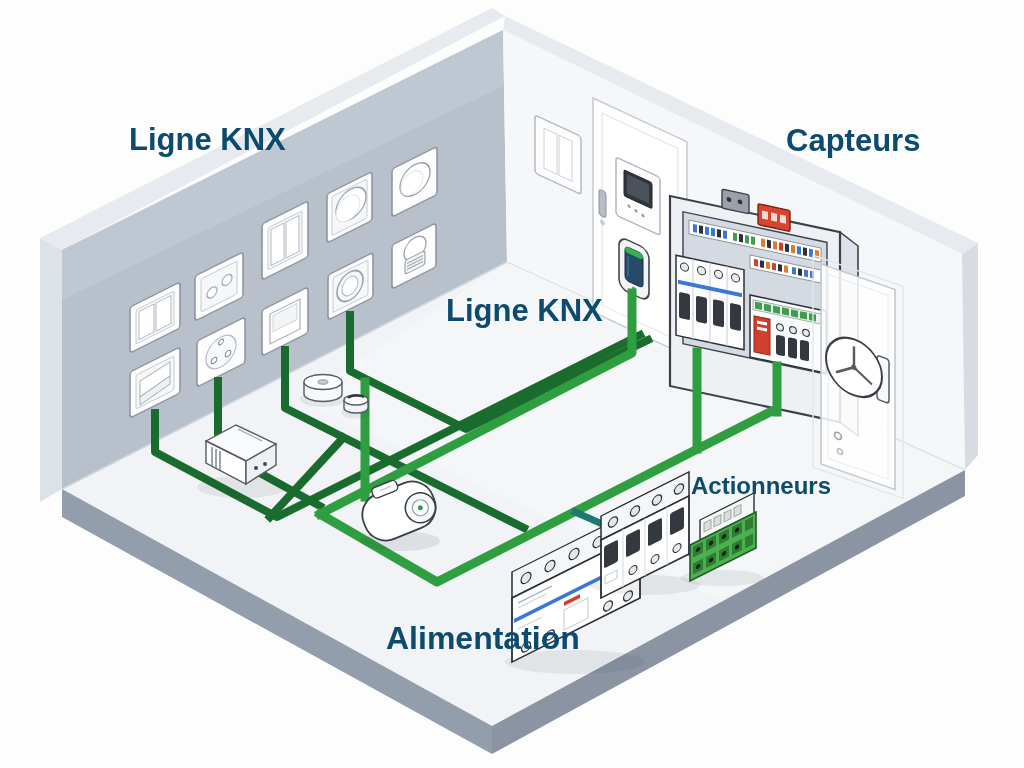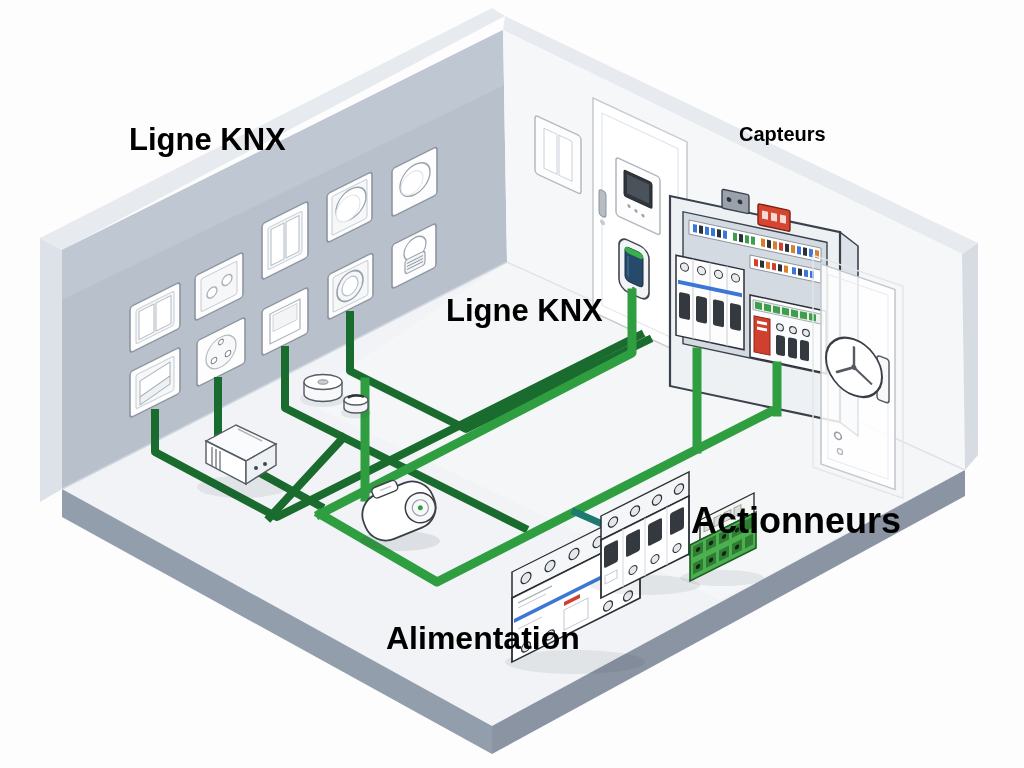--- a/index.html
+++ b/index.html
@@ -1,24 +1,24 @@
 <!DOCTYPE html>
 <html><head>
 <meta charset="utf-8">
 <style>
   html,body{margin:0;padding:0;}
   body{width:1024px;height:768px;position:relative;overflow:hidden;
        background:#fdfdfe;font-family:"Liberation Sans",sans-serif;}
   #scene{position:absolute;left:0;top:0;}
-  .lbl{position:absolute;color:#000000;font-weight:600;white-space:nowrap;
+  .lbl{position:absolute;color:#0c4a6e;font-weight:600;white-space:nowrap;
        font-family:"Liberation Sans",sans-serif;}
   #lbl-ligne-wall {left:129px;top:122px;font-size:31px;}
   #lbl-ligne-floor{left:446px;top:293px;font-size:31px;}
-  #lbl-capteurs   {left:739px;top:123px;font-size:20px;}
-  #lbl-actionneurs{left:691px;top:500px;font-size:36px;}
+  #lbl-capteurs   {left:786px;top:123px;font-size:31px;}
+  #lbl-actionneurs{left:691px;top:472px;font-size:24px;}
   #lbl-alimentation{left:386px;top:620px;font-size:32px;}
 </style>
 </head>
 <body>
 
 <svg id="scene" width="1024" height="768" viewBox="0 0 1024 768">
 
   <g>
 
     <polygon points="40,238 492,8 505,16 62,250" fill="#e7ebef"></polygon>

